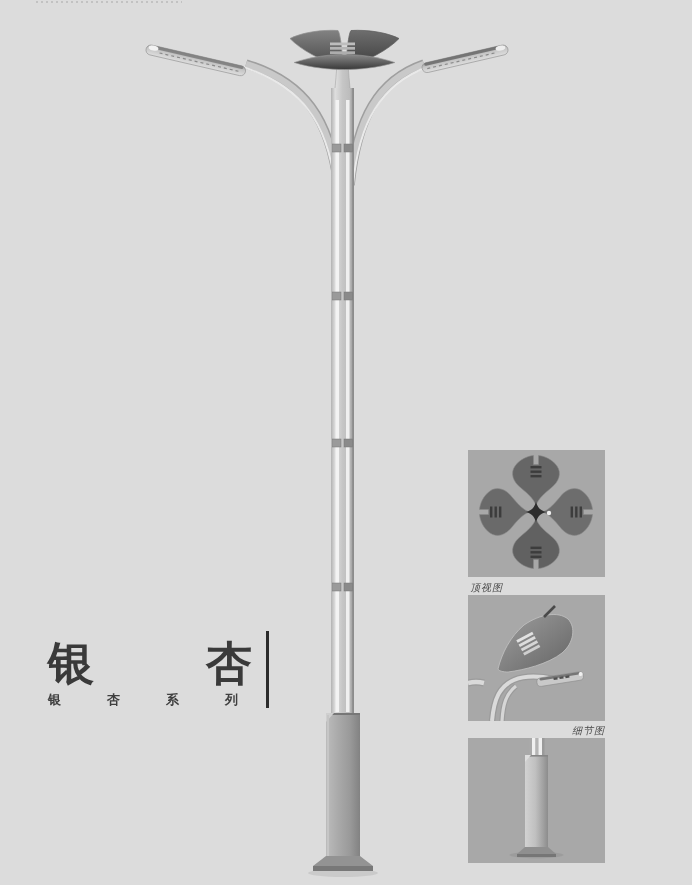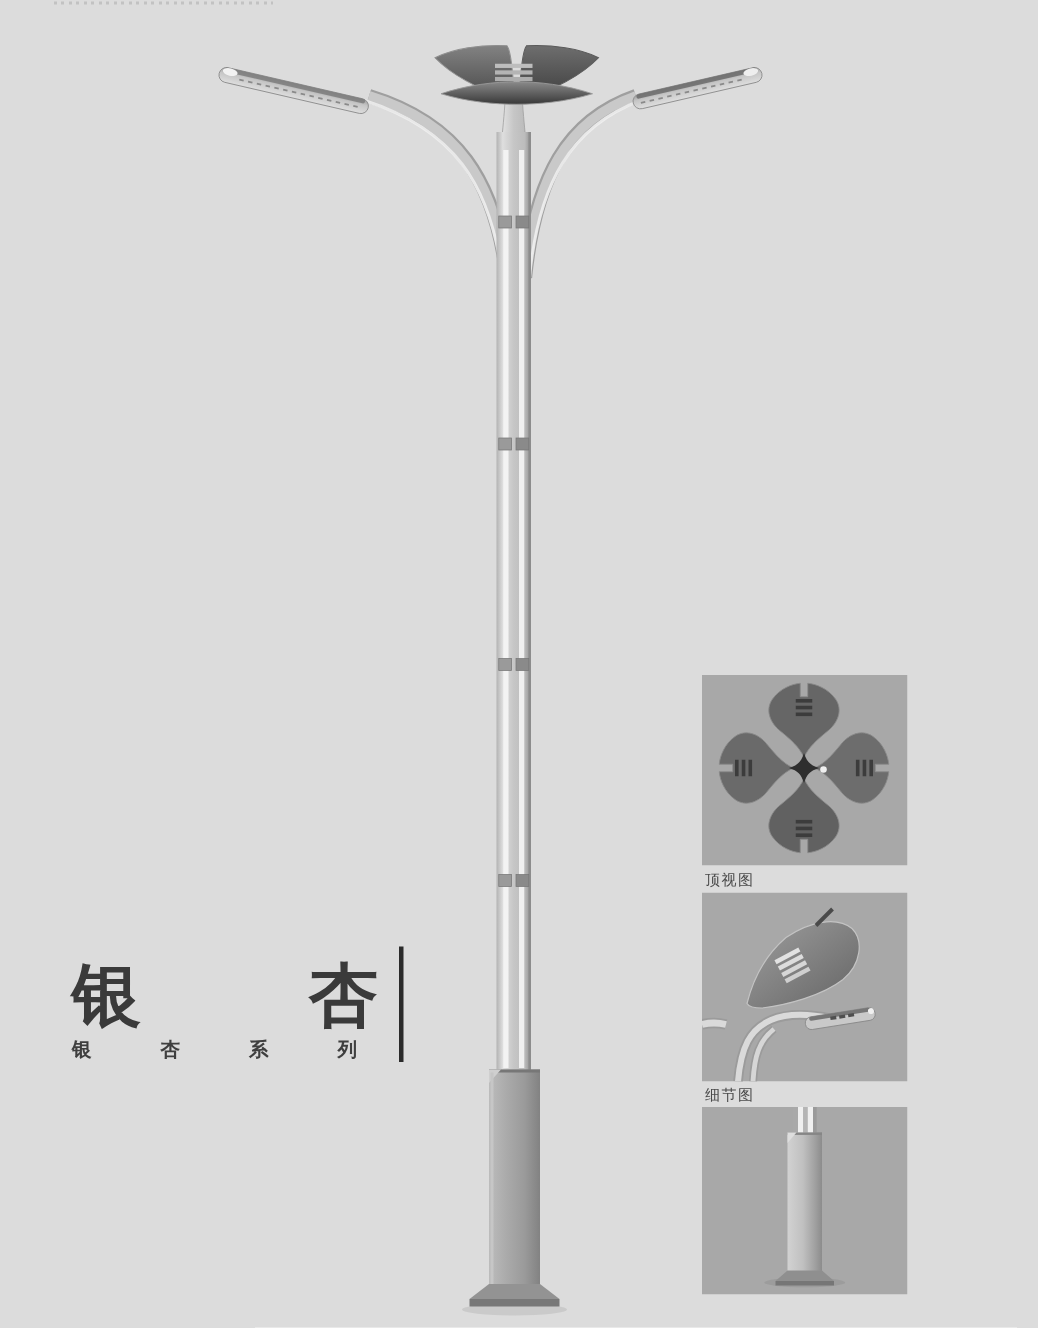--- a/index.html
+++ b/index.html
@@ -32,23 +32,23 @@
   }
   .title-divider{
     position:absolute;left:266px;top:631px;width:2.5px;height:77px;background:#2b2b2b;
   }
   
   .panels{position:absolute;left:468px;top:450px;width:137px;}
   .panel{width:137px;display:block;}
   .panel svg{display:block;}
   .panel-label{
     box-sizing:border-box;width:137px;padding:4px 0 0 2px;
-    font-size:10px;letter-spacing:1px;color:#4a4a4a;line-height:1.4;
-  }
-  .panel-label.second{padding-top:3px;}
+    font-size:10px;letter-spacing:1px;color:#4a4a4a;line-height:1.4;font-style:italic;
+  }
+  .panel-label.second{padding-top:3px;text-align:right;}
 </style>
 </head>
 <body>
 
 <div class="page">
 
   <div class="crop-strip">
     <div class="dots"></div>
   </div>
 

